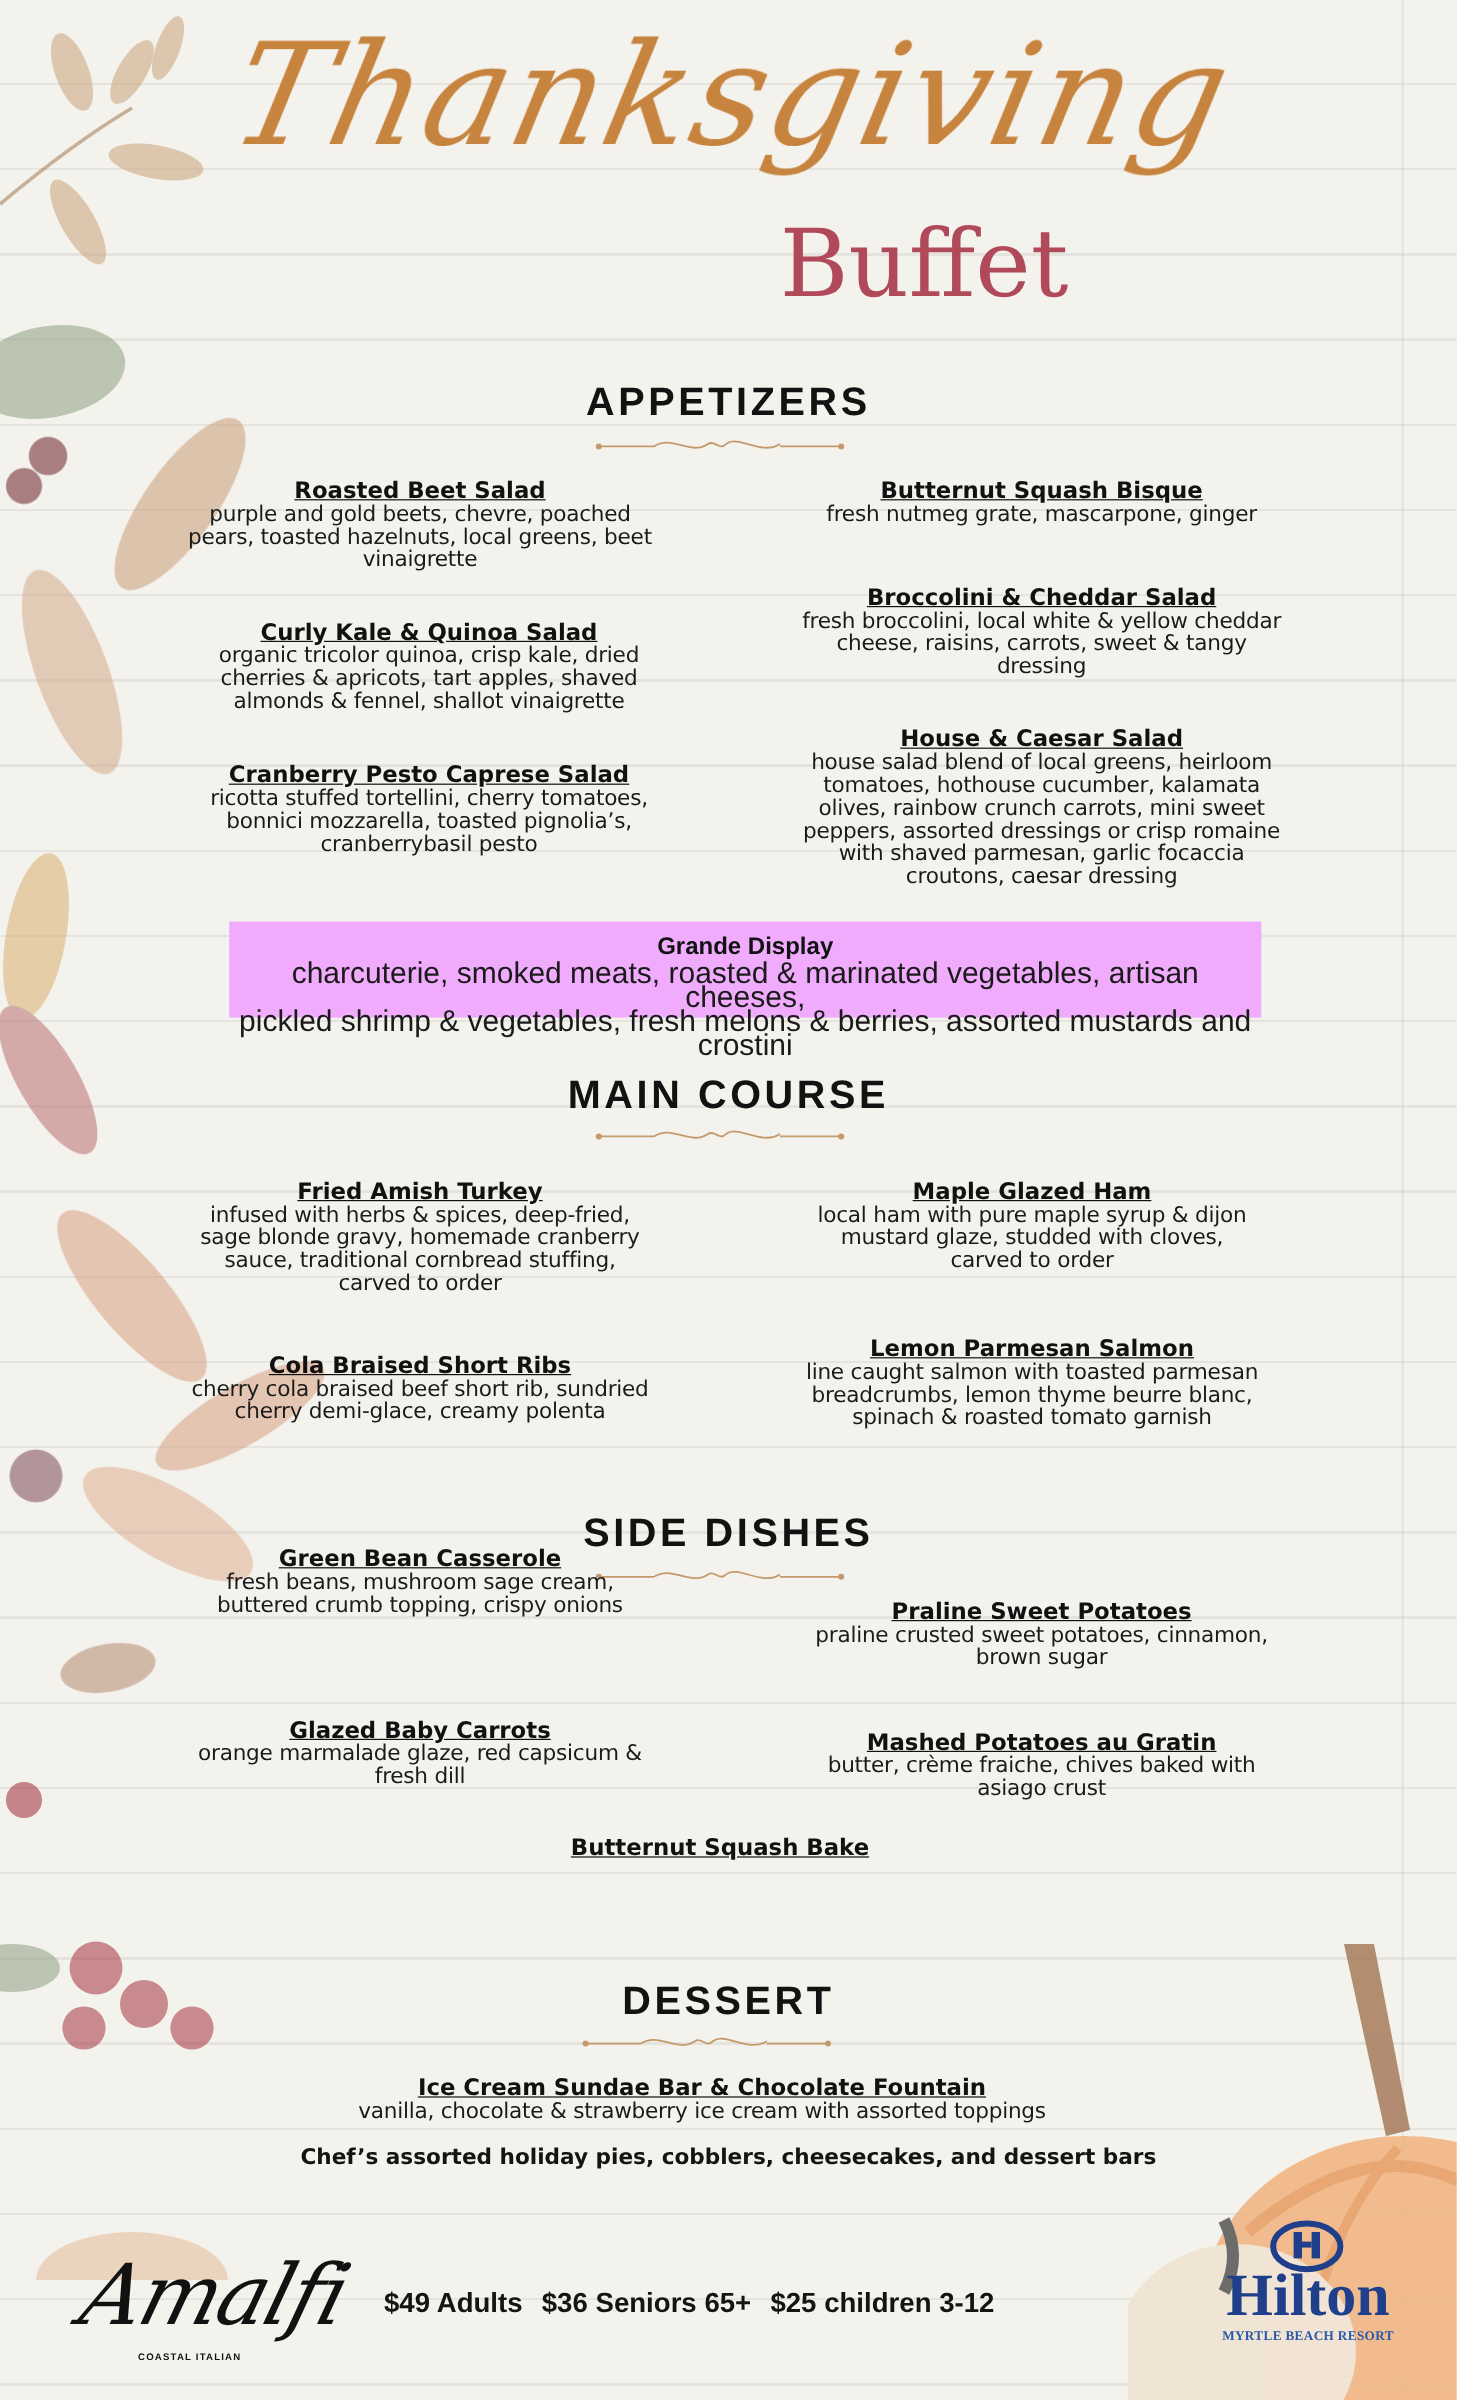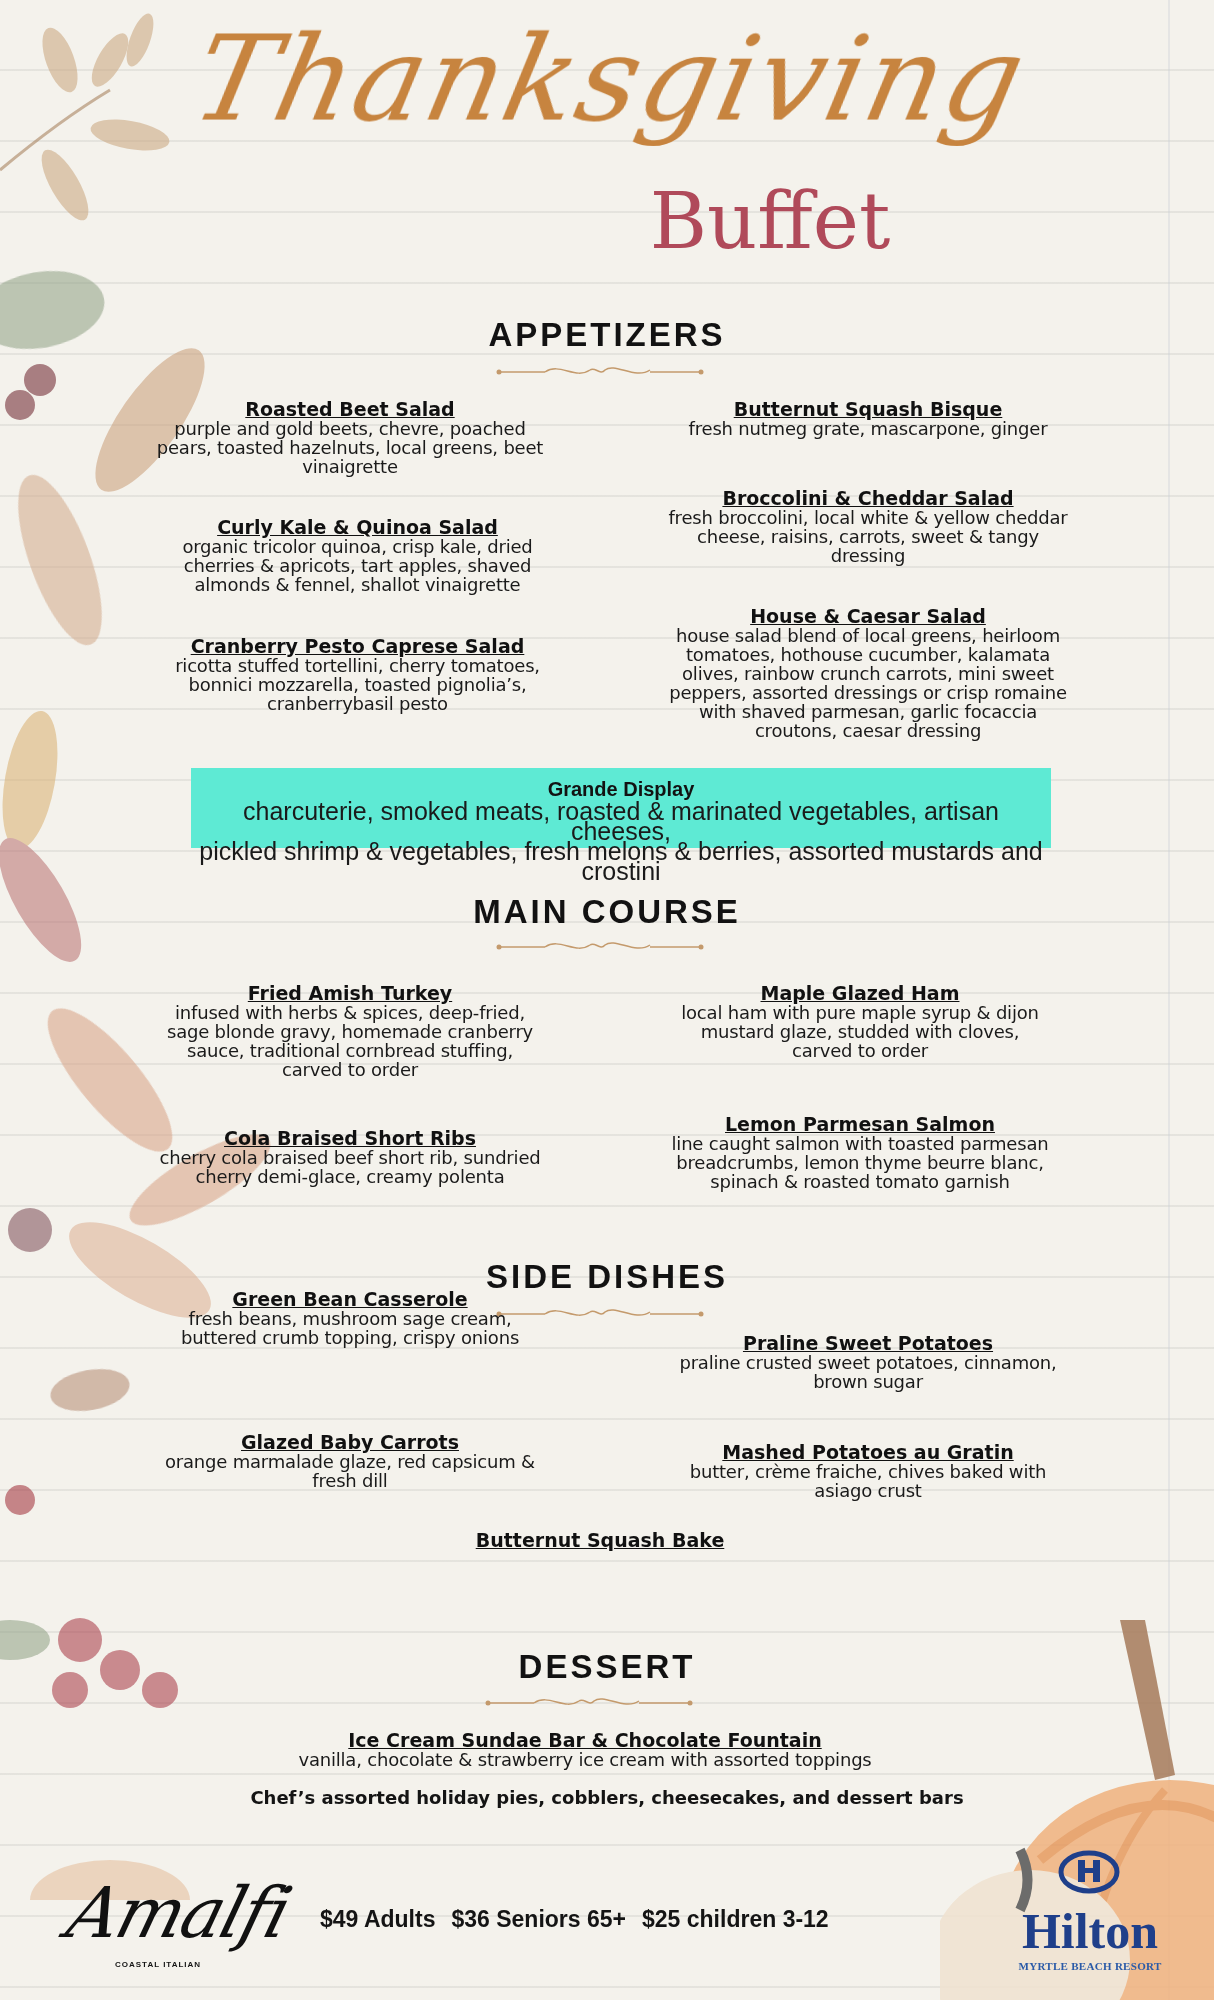--- a/index.html
+++ b/index.html
@@ -30,31 +30,31 @@
     position: absolute; left: 0; width: 1214px; text-align: center;
     font-family: "Liberation Sans", sans-serif; font-weight: 700;
     font-size: 33px; letter-spacing: 3px; color: #121212;
   }
   .flourish { position: absolute; left: 495px; width: 210px; height: 20px; }
   .item { position: absolute; text-align: center; line-height: 19px; }
   .item .name { font-family: "DejaVu Sans", sans-serif; font-weight: 700; font-size: 19px; color: #111; text-decoration: underline; }
   .item .desc { font-family: "DejaVu Sans", sans-serif; font-size: 18px; color: #1a1a1a; letter-spacing: -0.2px; }
   .grande {
     position: absolute; left: 191px; top: 768px; width: 860px; height: 80px;
-    background: #5eead4; text-align: center;
+    background: #f0abfc; text-align: center;
   }
   .grande .name { font-family: "Liberation Sans", sans-serif; font-weight: 700; font-size: 20px; margin-top: 10px; color:#121212; }
   .grande .desc { font-family: "Liberation Sans", sans-serif; font-size: 25px; line-height: 20px; color: #1a1a1a; }
   .dessert-note { position: absolute; left: 0; width: 1214px; text-align: center; font-family: "DejaVu Sans", sans-serif; font-weight: 700; font-size: 18px; top: 1787px; }
   .prices { position: absolute; top: 1906px; left: 320px; font-family: "Liberation Sans", sans-serif; font-weight: 700; font-size: 23px; display: flex; gap: 16px; }
   .amalfi { position: absolute; left: 50px; top: 1872px; width: 220px; height: 110px; }
   .amalfi .script { font-family: "DejaVu Serif", serif; font-style: italic; font-size: 70px; color: #111; position: absolute; left: 20px; top: 0; transform: skewX(-15deg); letter-spacing: -2px; }
   .amalfi .sub { position: absolute; left: 65px; top: 88px; font-family: "Liberation Sans", sans-serif; font-size: 8px; font-weight: 700; letter-spacing: 1px; }
   .hilton { position: absolute; left: 1010px; top: 1850px; width: 160px; height: 120px; text-align: center; }
-  .hilton .word { font-family: "Liberation Serif", serif; font-weight: 700; font-size: 50px; color: #1f3f8a; line-height: 1; margin-top: 56px; }
+  .hilton .word { font-family: "Liberation Serif", serif; font-weight: 700; font-size: 50px; color: #1f3f8a; line-height: 1; margin-top: 37px; }
   .hilton .sub { font-family: Liberation Serif, serif; font-weight: 700; font-size: 11px; color: #2a5aa8; letter-spacing: 0.3px; margin-top: 4px; }
 </style>
 </head>
 <body>
 
 <div class="lines"></div>
 <div class="vline"></div>
 
 <svg class="deco" style="left:0;top:0" width="300" height="1900" viewBox="0 0 300 1900">
   <g opacity="0.55">

